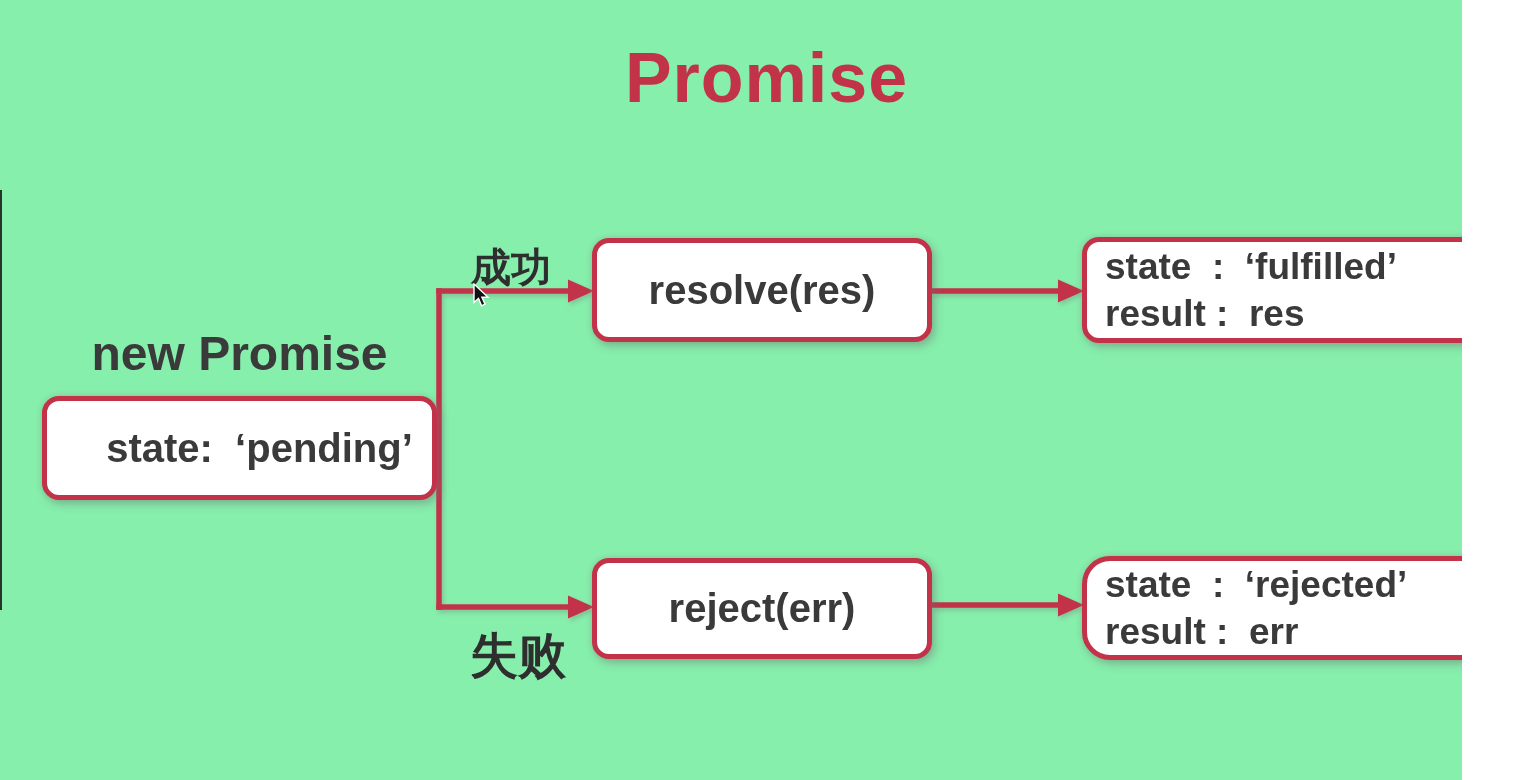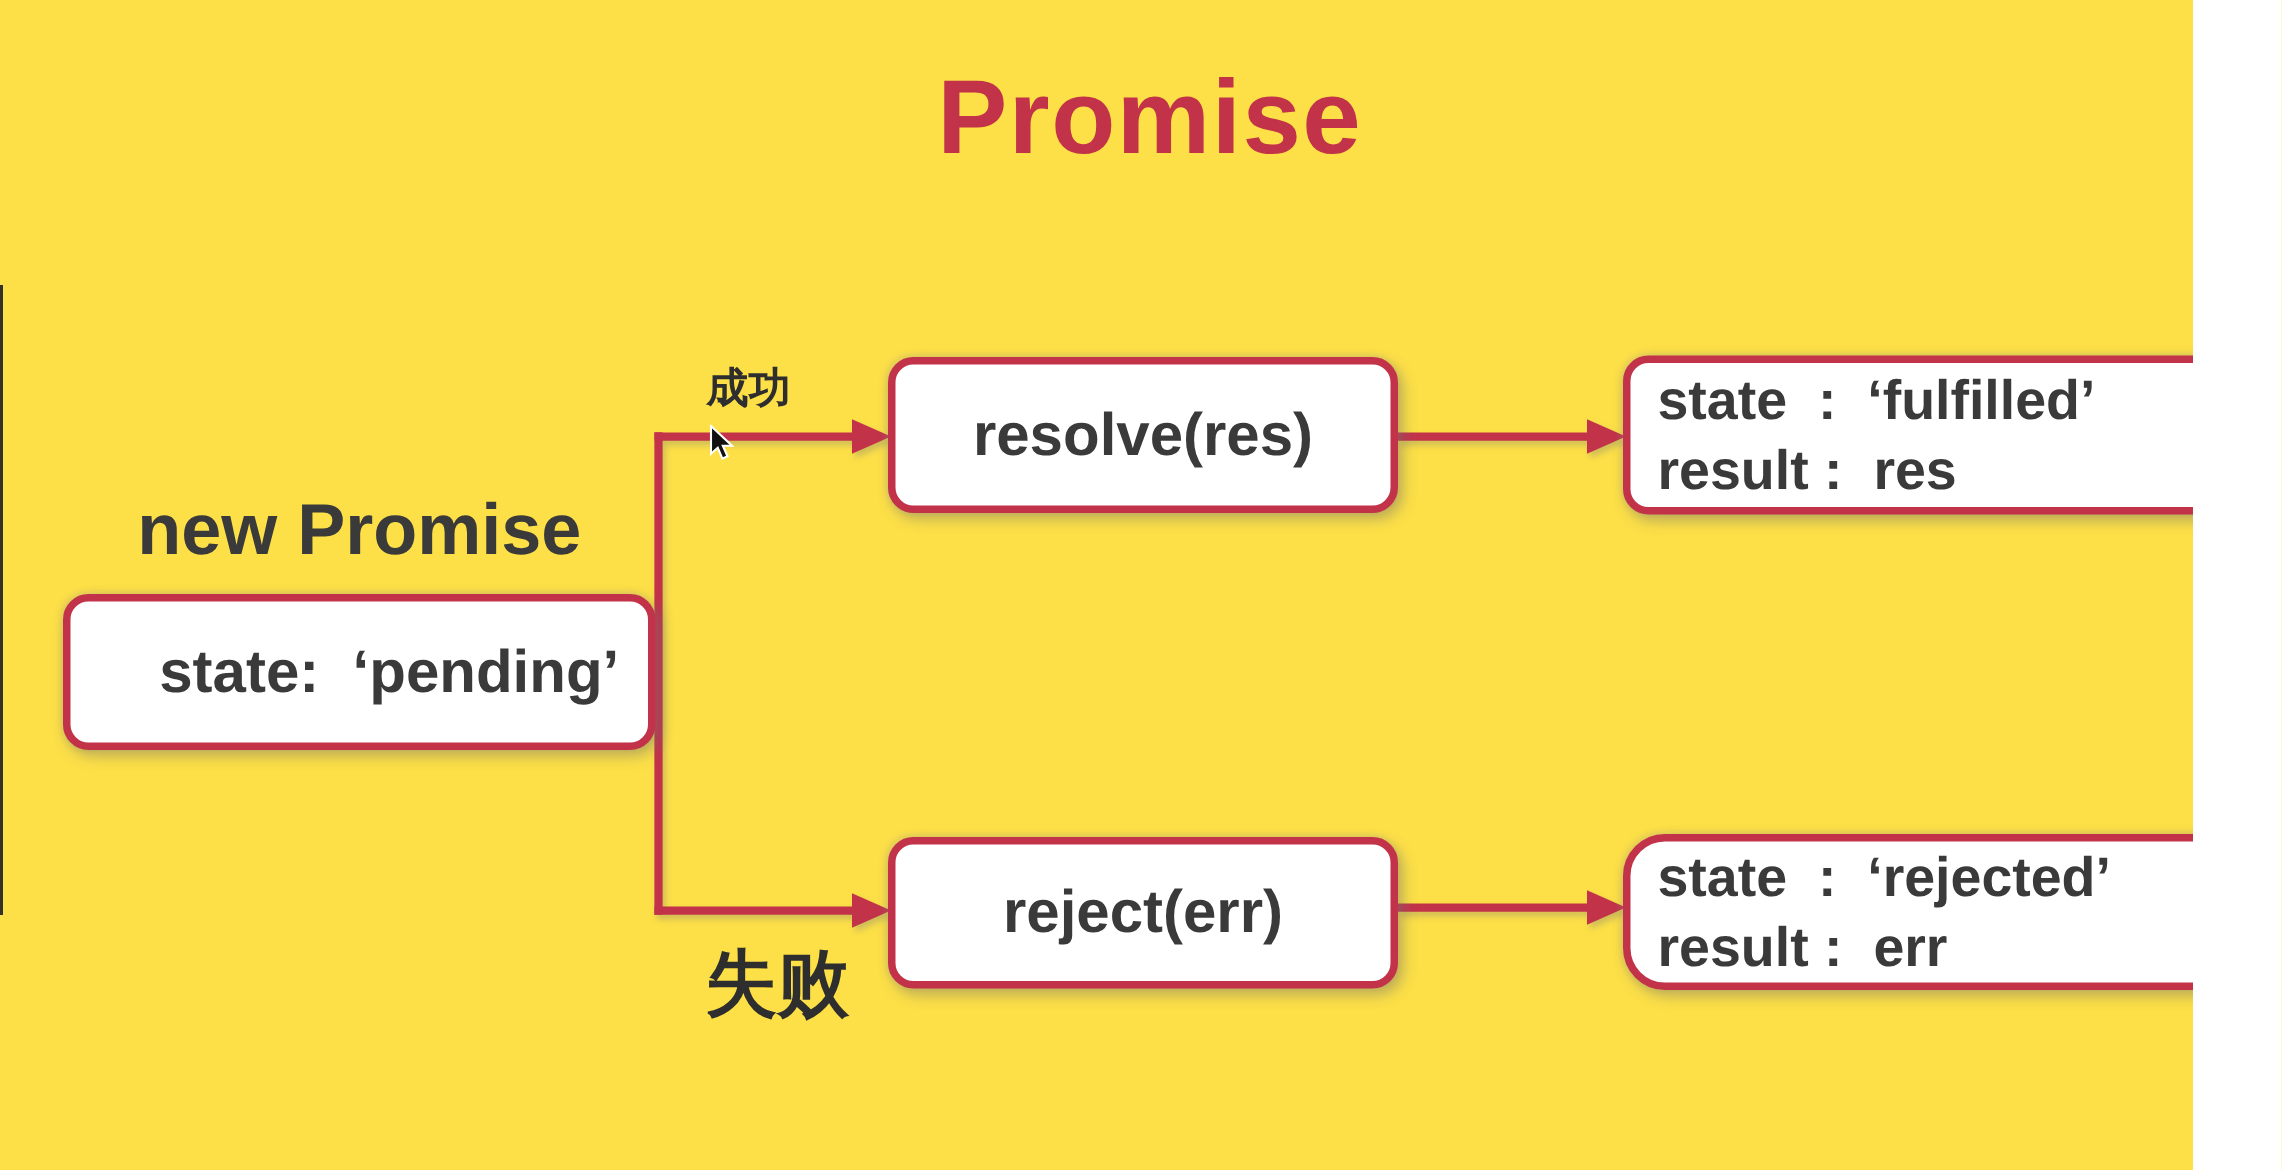--- a/index.html
+++ b/index.html
@@ -4,21 +4,21 @@
 <style>
   html, body {
     margin: 0;
     padding: 0;
     background: #ffffff;
   }
   #stage {
     position: relative;
     width: 1462px;
     height: 780px;
-    background: #fde047;
+    background: #86efac;
     overflow: hidden;
     font-family: "Liberation Sans", "DejaVu Sans", sans-serif;
   }
   .page-title {
     position: absolute;
     left: 0;
     top: 38px;
     width: 1533px;
     text-align: center;
     font-size: 70px;
@@ -61,21 +61,21 @@
     left: 42px;
     top: 326px;
     width: 395px;
     text-align: center;
     font-size: 48px;
     color: #3a3a3a;
   }
   #success-label {
     left: 471px;
     top: 240px;
-    font-size: 28px;
+    font-size: 40px;
     text-align: right;
   }
   #failure-label {
     left: 470px;
     top: 624px;
     font-size: 48px;
   }
   #connector-svg {
     position: absolute;
     left: 0;

